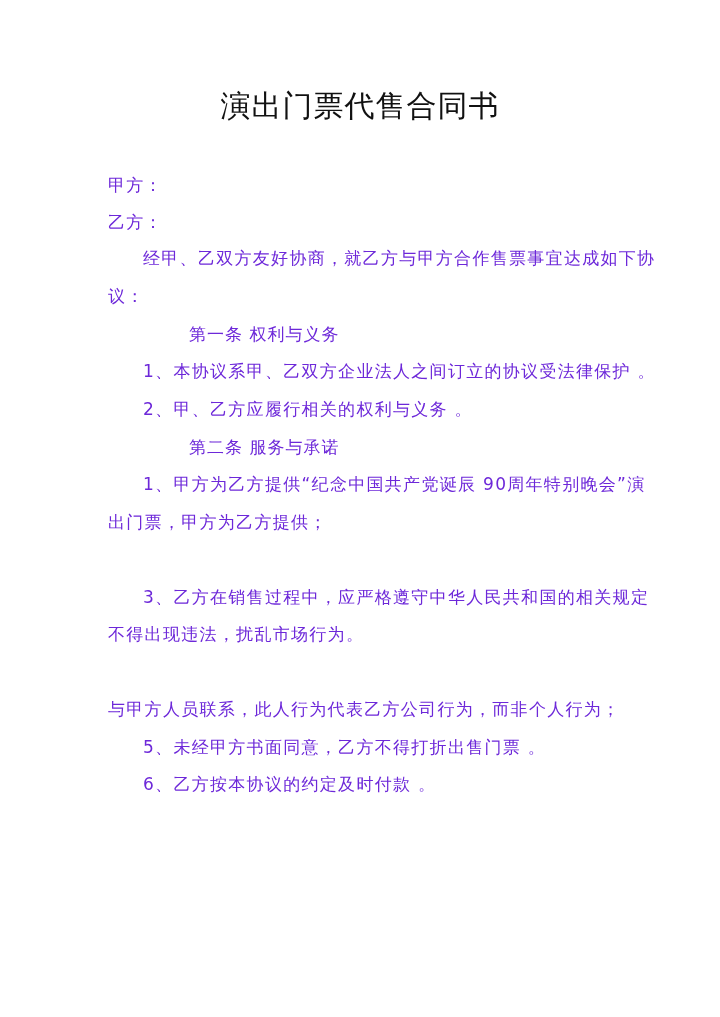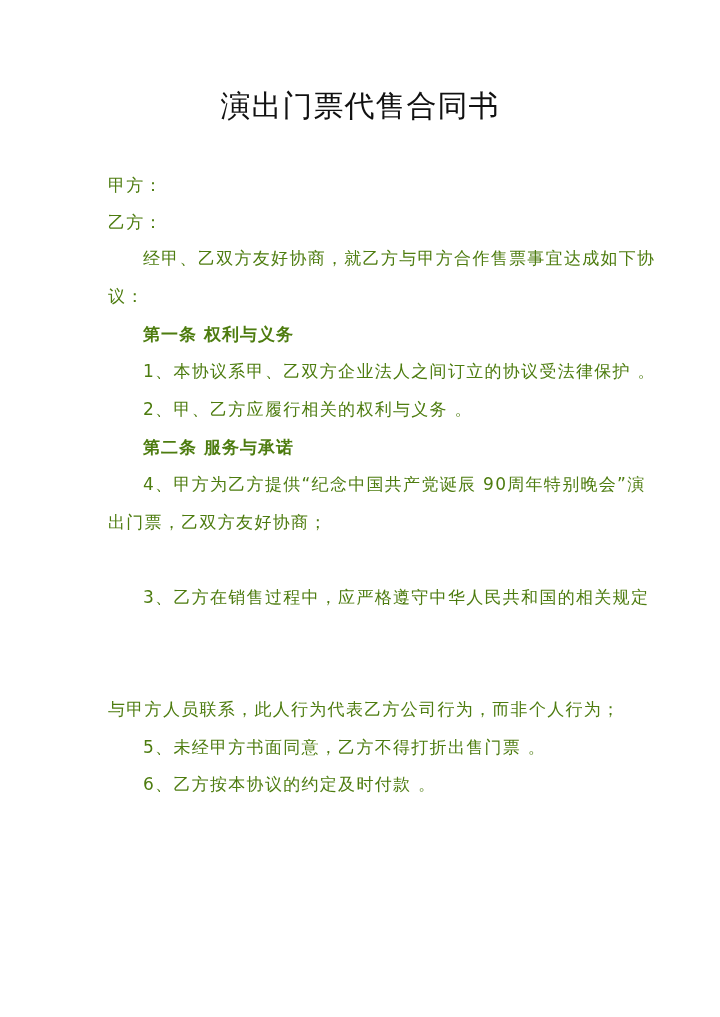--- a/index.html
+++ b/index.html
@@ -32,26 +32,27 @@
       color: #111111;
       line-height: 40px;
     }
     .line {
       position: absolute;
       left: 108px;
       font-size: 17px;
       line-height: 24px;
       white-space: nowrap;
       letter-spacing: 1.3px;
-      color: #4d7c0f;
+      color: #6d28d9;
     }
     .indent { left: 143px; }
     .heading {
-      font-weight: bold;
+      font-weight: normal;
       letter-spacing: 1px;
+      margin-left: 46px;
     }
     .blank {
       display: inline-block;
       border-bottom: 1px solid #222;
       height: 18px;
       vertical-align: baseline;
     }
     .blank-name { width: 64px; margin: 0 6px 0 10px; }
     .blank-id { width: 208px; margin: 0 2px 0 2px; }
   </style>
@@ -66,23 +67,24 @@
 
   <div class="line indent" style="top:246px;">经甲、乙双方友好协商，就乙方与甲方合作售票事宜达成如下协</div>
   <div class="line" style="top:284px;">议：</div>
 
   <div class="line indent heading" style="top:322px;">第一条  权利与义务</div>
   <div class="line indent" style="top:359px;">1、本协议系甲、乙双方企业法人之间订立的协议受法律保护 。</div>
   <div class="line indent" style="top:397px;">2、甲、乙方应履行相关的权利与义务 。</div>
 
   <div class="line indent heading" style="top:435px;">第二条  服务与承诺</div>
 
-  <div class="line indent" style="top:472px;">4、甲方为乙方提供“纪念中国共产党诞辰 90周年特别晚会”演</div>
-  <div class="line" style="top:510px;">出门票，乙双方友好协商；</div>
+  <div class="line indent" style="top:472px;">1、甲方为乙方提供“纪念中国共产党诞辰 90周年特别晚会”演</div>
+  <div class="line" style="top:510px;">出门票，甲方为乙方提供；</div>
 
 
   <div class="line indent" style="top:585px;">3、乙方在销售过程中，应严格遵守中华人民共和国的相关规定</div>
+  <div class="line" style="top:622px;">不得出现违法，扰乱市场行为。</div>
 
   <div class="line" style="top:697px;">与甲方人员联系，此人行为代表乙方公司行为，而非个人行为；</div>
 
   <div class="line indent" style="top:735px;">5、未经甲方书面同意，乙方不得打折出售门票 。</div>
   <div class="line indent" style="top:772px;">6、乙方按本协议的约定及时付款 。</div>
 </div>
 
 </body></html>

